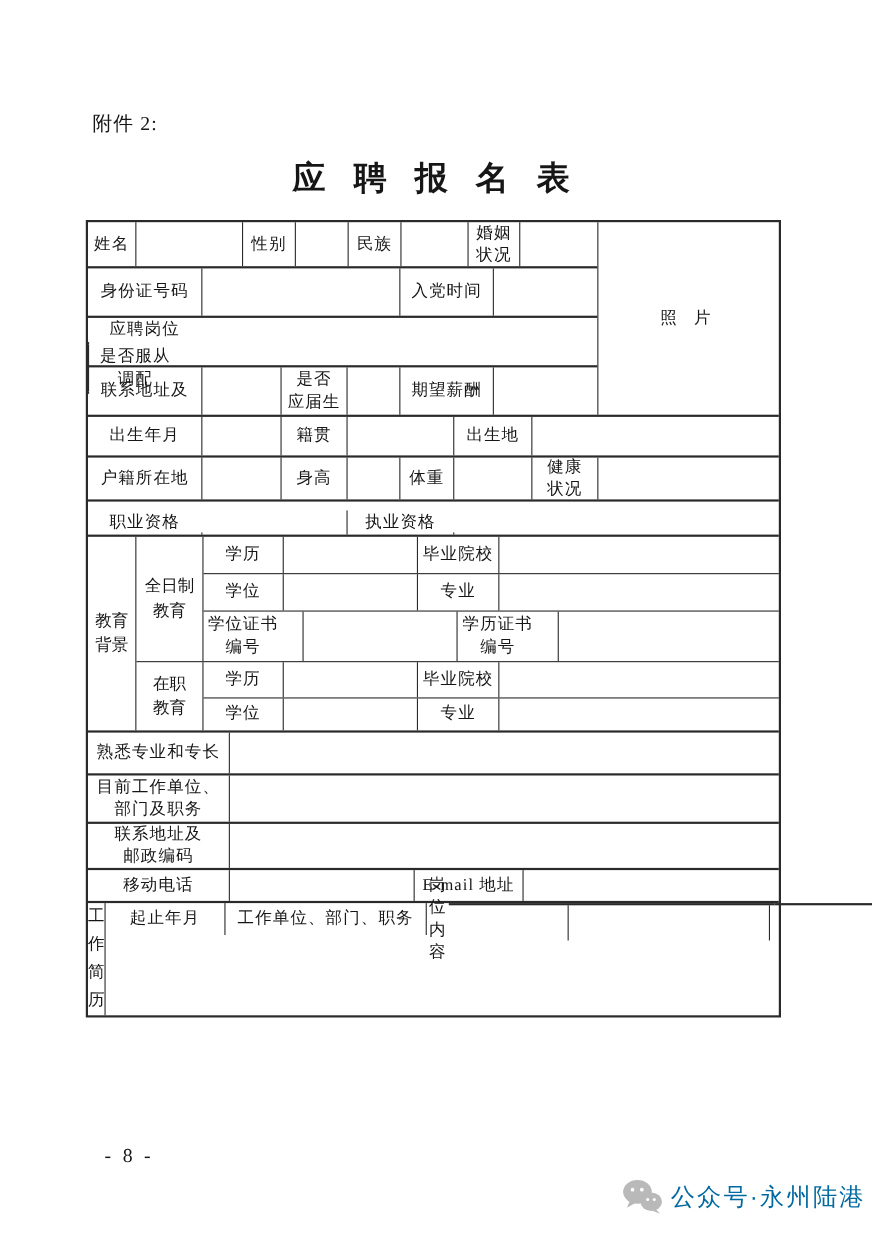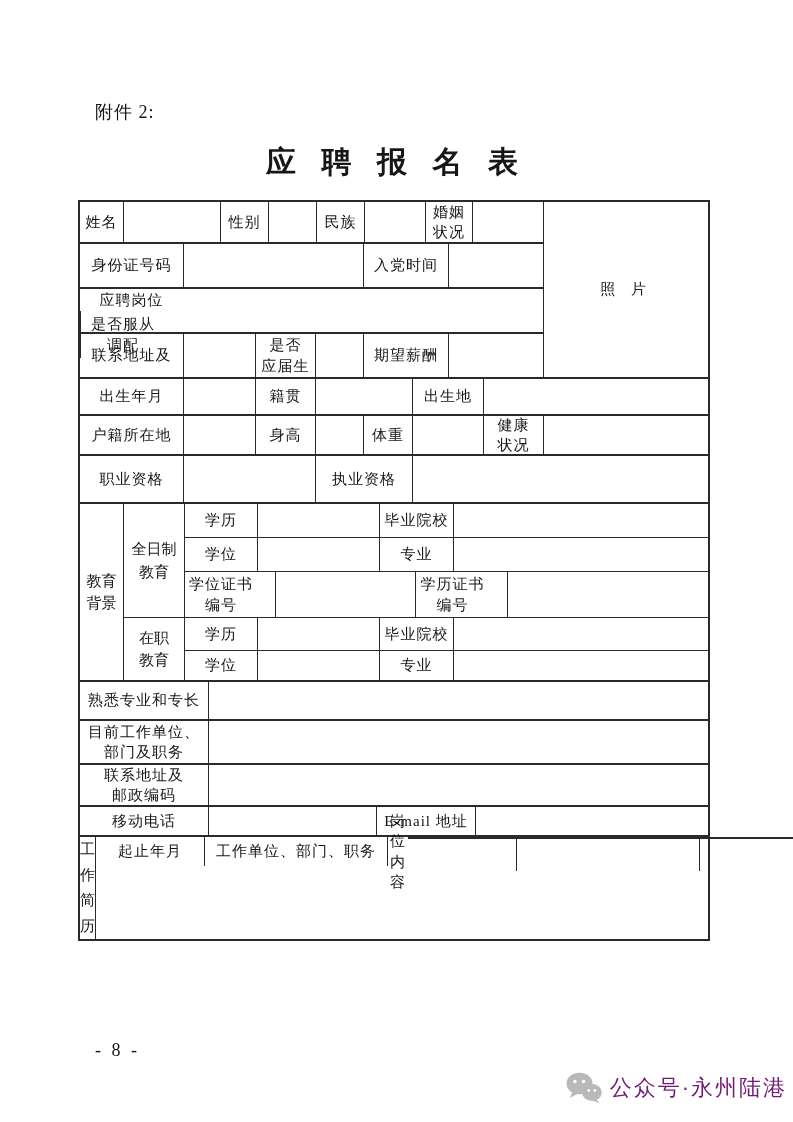--- a/index.html
+++ b/index.html
@@ -2,21 +2,21 @@
 <html><head>
 <meta charset="utf-8">
 <style>
   * { margin:0; padding:0; box-sizing:border-box; }
   html,body { background:#ffffff; }
   .page {
     position:relative; width:793px; height:1122px; background:#ffffff;
     font-family:"Liberation Serif","DejaVu Serif",serif;
     color:#161616; overflow:hidden;
   }
-  .attachment { position:absolute; left:95px; top:100px; font-size:18px; letter-spacing:1px; }
+  .attachment { position:absolute; left:84px; top:100px; font-size:18px; letter-spacing:1px; }
   .title {
     position:absolute; left:0; top:142px; width:100%; text-align:center;
     font-size:30px; font-weight:bold; letter-spacing:9px; white-space:pre;
   }
   .form-table {
     position:absolute; left:78px; top:200px; width:632px;
     border:2px solid #2a2a2a; background:#fff;
   }
   .row { display:flex; width:100%; }
   .bt  { border-top:2px solid #2a2a2a; }
@@ -31,21 +31,21 @@
   .grow { flex:1 1 auto; }
   
   .secA { display:flex;border-radius:32px; }
   .secA-left { width:463px; display:flex; flex-direction:column; }
   .photo-cell {
     flex:1 1 auto; border-left:1px solid #2a2a2a;
     display:flex; align-items:center; justify-content:center;
     font-size:15px; letter-spacing:6px;
   }
   .r1 { height:40px; } .r2 { height:45px; } .r3 { height:45px;flex-direction:column; } .r4 { height:45px; }
-  .r5 { height:37px; } .r6 { height:40px; } .r7 { height:48px; }
+  .r5 { height:37px; } .r6 { height:40px; } .r7 { height:32px;align-items:flex-end; }
   
   .edu { display:flex; }
   .edu-side {
     width:43px; display:flex; align-items:center; justify-content:center;
     text-align:center; font-size:15px; white-space:pre-line; line-height:1.5;
   }
   .edu-main { flex:1 1 auto; border-left:1px solid #2a2a2a; display:flex; flex-direction:column; }
   .edu-group { display:flex; }
   .edu-sub {
     width:60px; display:flex; align-items:center; justify-content:center;
@@ -58,21 +58,21 @@
   .work { display:flex; }
   .work-side {
     width:32px; display:flex; align-items:center; justify-content:center;
     text-align:center; font-size:15px; white-space:pre-line; line-height:1.7;
   }
   .work-main { flex:1 1 auto; border-left:1px solid #2a2a2a; display:flex; flex-direction:row; }
   .wh { height:29px; } .wr { height:34px; }
   .page-num { position:absolute; left:95px; top:1040px; font-size:18px; letter-spacing:3px; white-space:pre; }
   .watermark {
     position:absolute; right:6px; top:1072px; display:flex; align-items:center; gap:8px;
-    color:#701a75; font-size:22px; letter-spacing:2px;
+    color:#0369a1; font-size:22px; letter-spacing:2px;
     font-family:"Liberation Sans","DejaVu Sans",sans-serif;
   }
   .wm-icon { width:36px; height:32px; flex:0 0 auto; }
 </style>
 </head>
 <body>
 
 <div class="page">
 
   <div class="attachment">附件 2:</div>

